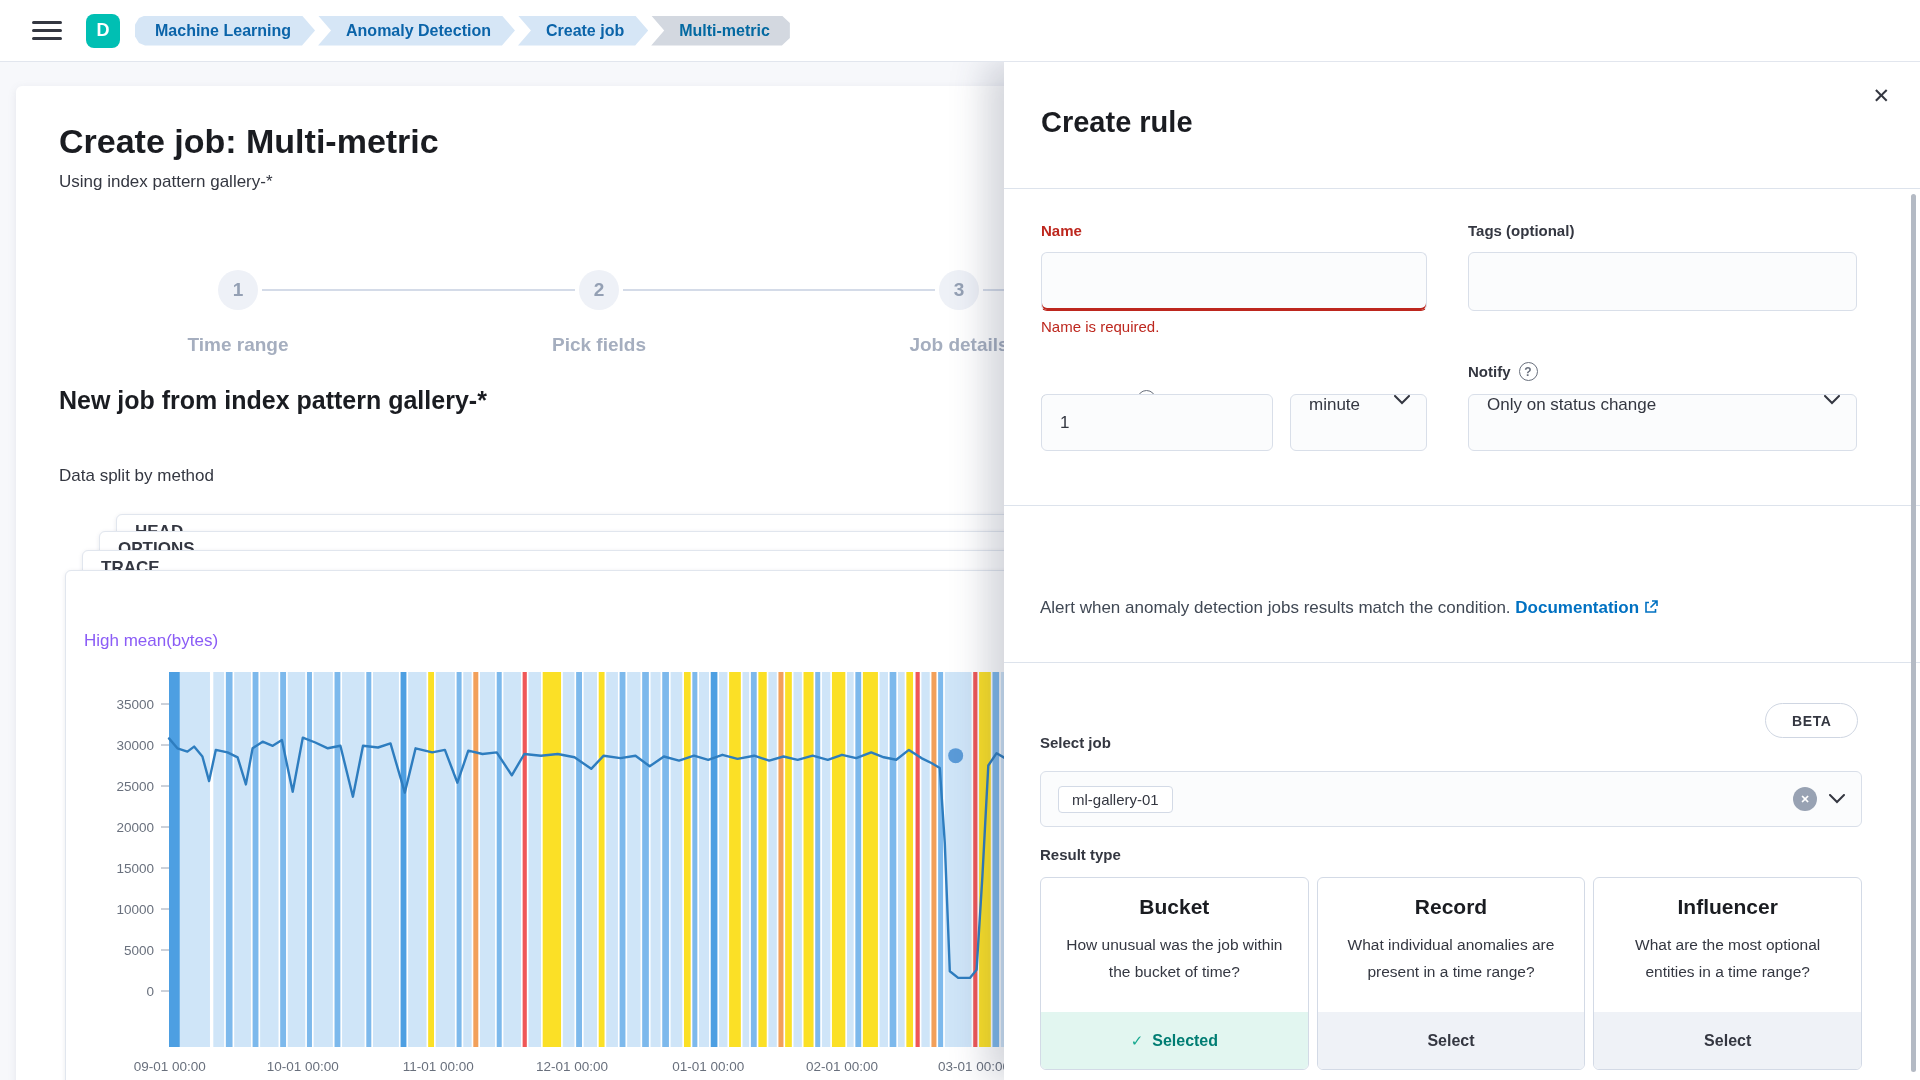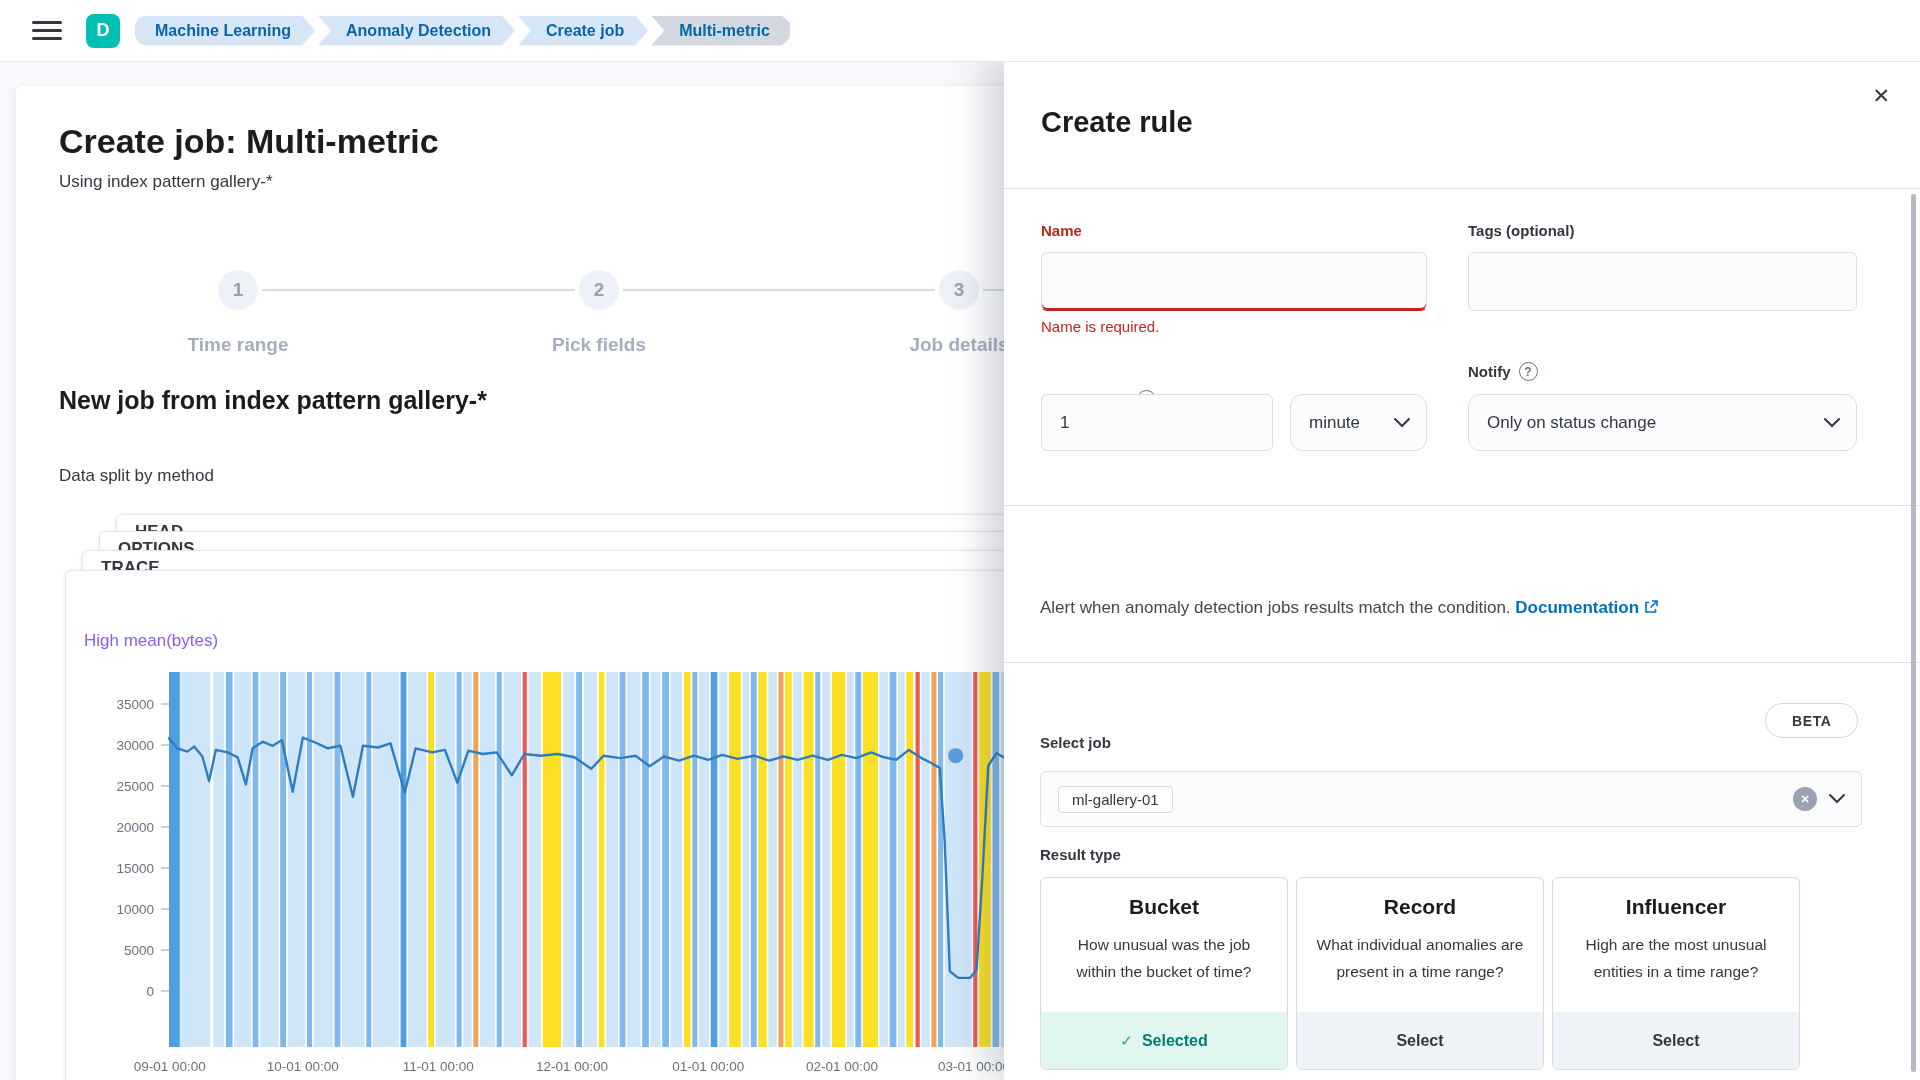--- a/index.html
+++ b/index.html
@@ -58,37 +58,37 @@
                border:none; cursor:pointer; font-family:inherit; }
   .divider { position:absolute; left:0; width:100%; height:1px; background:#dde3ec; }
   .lbl { position:absolute; font-size:15px; font-weight:600; color:#343741; display:flex; align-items:center; gap:8px; }
   .lbl.err { color:#bd271e; }
   .help { width:19px; height:19px; border:1.4px solid #69707d; border-radius:50%; color:#69707d;
           font-size:12px; font-weight:700; display:inline-flex; align-items:center; justify-content:center; cursor:pointer; }
   .inp { position:absolute; background:#fbfcfd; border:1px solid #d9dfe9; border-radius:6px;
          font-size:17px; color:#343741; font-family:inherit; padding:0 18px; }
   .inp.err { box-shadow:inset 0 -2px 0 #bd271e; border-bottom-color:#bd271e; }
   .err-msg { position:absolute; font-size:15px; color:#bd271e; }
-  .select { position:absolute; background:#fbfcfd; border:1px solid #d9dfe9; border-radius:12px;
-            display:flex; align-items:center; justify-content:space-between; padding:0 16px 0 18px;
+  .select { position:absolute; background:#fbfcfd; border:1px solid #d9dfe9; border-radius:6px;
+            display:flex; align-items:flex-start; justify-content:space-between; padding:0 16px 0 18px;
             font-size:17px; color:#343741; cursor:pointer; }
   .fly-h2 { position:absolute; left:36px; top:484px; font-size:28px; font-weight:700; color:#1a1c21; }
   .fly-para { position:absolute; left:36px; top:536px; font-size:17px; color:#404854; }
   .doc-link { color:#0071c2; font-weight:600; text-decoration:none; cursor:pointer; }
   .beta { position:absolute; left:761px; top:641px; height:35px; padding:0 26px; border:1px solid #cfd6e2;
           border-radius:18px; background:#fff; display:flex; align-items:center; font-size:14px; font-weight:700;
           letter-spacing:.6px; color:#343741; }
   .combo { position:absolute; left:36px; top:709px; width:822px; height:56px; background:#fbfcfd;
            border:1px solid #d9dfe9; border-radius:6px; display:flex; align-items:center;
            padding:0 16px 0 17px; cursor:pointer; }
   .token { background:#fff; border:1px solid #d3dae6; border-radius:4px; padding:4px 13px; font-size:15px; color:#343741; }
   .combo-icons { margin-left:auto; display:flex; align-items:center; gap:12px; }
   .clear-circle { width:24px; height:24px; border-radius:50%; background:#98a2b3; color:#fff; font-size:11px;
                   font-weight:700; display:flex; align-items:center; justify-content:center; cursor:pointer; }
-  .cards { position:absolute; left:36px; top:815px; width:760px; display:flex; gap:8px; }
+  .cards { position:absolute; left:36px; top:815px; width:822px; display:flex; gap:8px; }
   .rcard { flex:1; height:193px; background:#fff; border:1px solid #d3dae6; border-radius:6px;
            position:relative; text-align:center; overflow:hidden; cursor:pointer; }
   .rcard h3 { margin-top:17px; font-size:21px; font-weight:700; color:#1a1c21; }
   .rcard p { margin:12px 16px 0; font-size:15.5px; line-height:1.75; color:#343741; }
   .rfoot { position:absolute; left:0; bottom:0; width:100%; height:57px; display:flex; align-items:center;
            justify-content:center; gap:9px; font-size:16px; font-weight:700; background:#eff2f7; color:#343741; cursor:pointer; }
   .rfoot.sel { background:#e2f6f0; color:#017d73; }
   .rfoot .check { font-weight:400; font-size:15px; color:#14a88e; }
   .fly-scroll { position:absolute; right:4px; top:132px; width:5px; height:878px; background:#b4bac4; border-radius:3px; }
 </style>
@@ -337,21 +337,21 @@
     </div>
     <div class="rcard">
       <h3>Record</h3>
       <p>What individual anomalies are present in a time range?</p>
       <div class="rfoot">
         <span>Select</span>
       </div>
     </div>
     <div class="rcard">
       <h3>Influencer</h3>
-      <p>High are the most unusual entities in a time range?</p>
+      <p>What are the most optional entities in a time range?</p>
       <div class="rfoot">
         <span>Select</span>
       </div>
     </div>
   </div>
 
   <div class="fly-scroll"></div>
 </div>
 
 </body></html>

